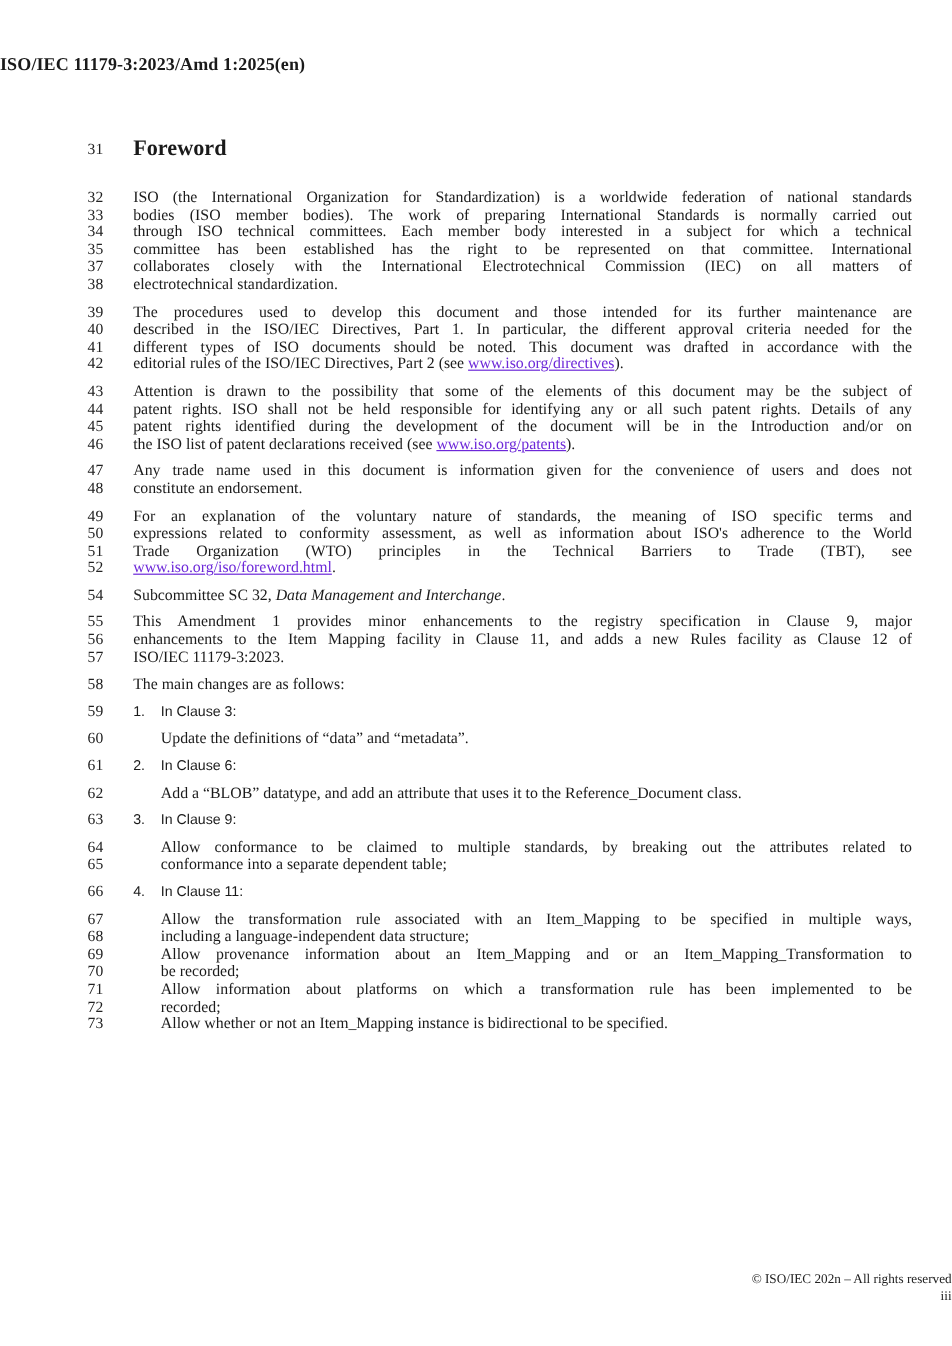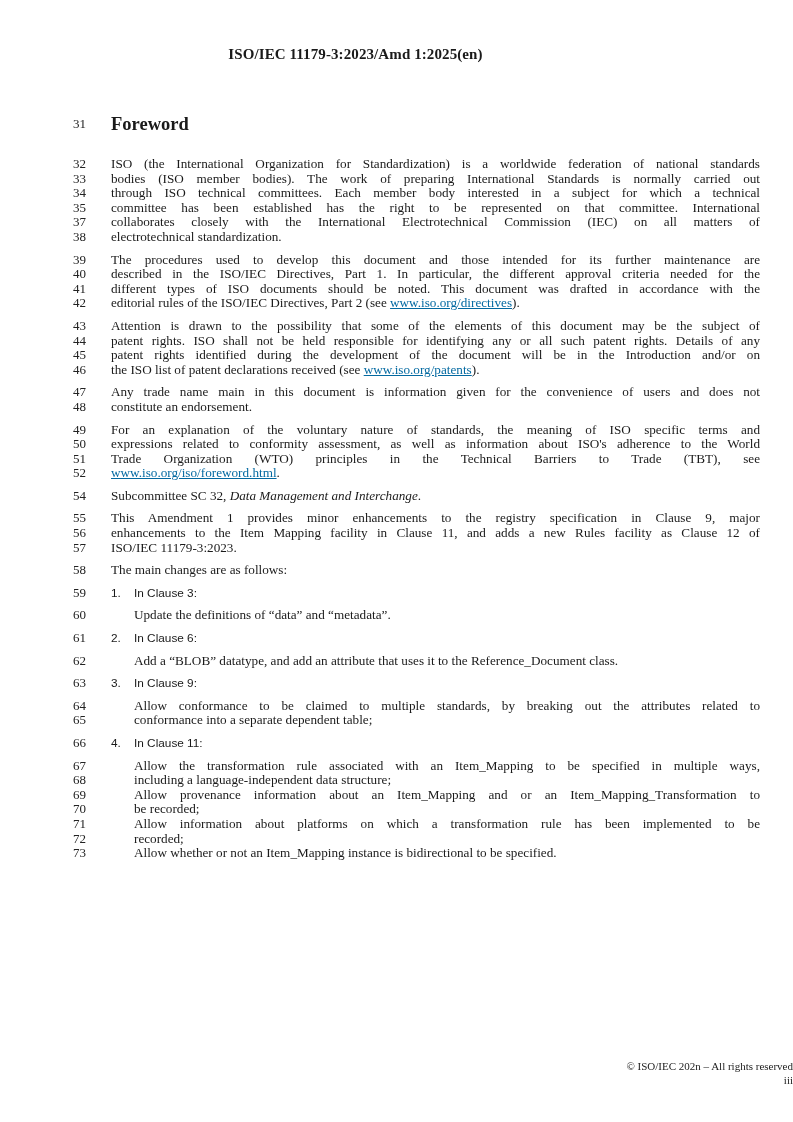--- a/index.html
+++ b/index.html
@@ -1,35 +1,35 @@
 <!DOCTYPE html>
 <html><head>
 <meta charset="utf-8">
 <style>
   html, body { margin: 0; padding: 0; background: #ffffff; }
   body { width: 793px; height: 1122px; position: relative; overflow: hidden;
          font-family: "DejaVu Serif", "Liberation Serif", serif; color: #1a1a1a; }
-  .header { position: absolute; top: 46px; left: 0; width: 711px; text-align: center;
+  .header { position: absolute; top: 46px; left: 0; width: 711px; text-align: left;
             font-family: "Liberation Serif", serif; font-weight: bold; font-size: 15px; letter-spacing: 0.1px; }
   .content { position: absolute; top: 112px; left: 0; width: 793px; margin-left: 16px; }
   .row { position: relative; height: 14.6px; }
   .ln { position: absolute; left: 40px; width: 30px; text-align: right;
         font-family: "Liberation Serif", serif; font-size: 13px; line-height: 14.6px; color: #222; }
   .tx { position: absolute; left: 95px; width: 649px; font-family: "Liberation Serif", serif;
         font-size: 13.2px; line-height: 14.6px; white-space: nowrap; }
   .tx.j { text-align: justify; text-align-last: justify; }
   .title-row { height: 24px; }
   .title-row .ln { line-height: 24px; }
   .title-row .tx { font-size: 18.5px; font-weight: bold; line-height: 24px; }
   .gap { height: 8px; }
   .gap-lg { height: 21px; }
   .list-num { font-family: "Liberation Sans", sans-serif; font-size: 11.8px; }
   .list-num .num { display: inline-block; width: 23px; }
   .indent { left: 118px; width: 626px; }
-  a.link { color: #0369a1; text-decoration: underline; }
+  a.link { color: #6d28d9; text-decoration: underline; }
   em { font-style: italic; }
   .footer { position: absolute; top: 1059px; left: 0; width: 793px; text-align: right;
             font-family: "Liberation Serif", serif; font-size: 11px; line-height: 14px; color: #222; }
 </style>
 </head>
 <body>
 
 <div class="header">ISO/IEC 11179-3:2023/Amd 1:2025(en)</div>
 
 <div class="content" id="content">
@@ -100,21 +100,21 @@
         </div>
         <div class="row">
           <span class="ln">46</span>
           <span class="tx"><span>the ISO list of patent declarations received (see </span><a class="link">www.iso.org/patents</a><span>).</span></span>
         </div>
       </div>
       <div class="gap"></div>
       <div>
         <div class="row">
           <span class="ln">47</span>
-          <span class="tx j">Any trade name main in this document is information given for the convenience of users and does not</span>
+          <span class="tx j">Any trade name used in this document is information given for the convenience of users and does not</span>
         </div>
         <div class="row">
           <span class="ln">48</span>
           <span class="tx">constitute an endorsement.</span>
         </div>
       </div>
       <div class="gap"></div>
       <div>
         <div class="row">
           <span class="ln">49</span>

